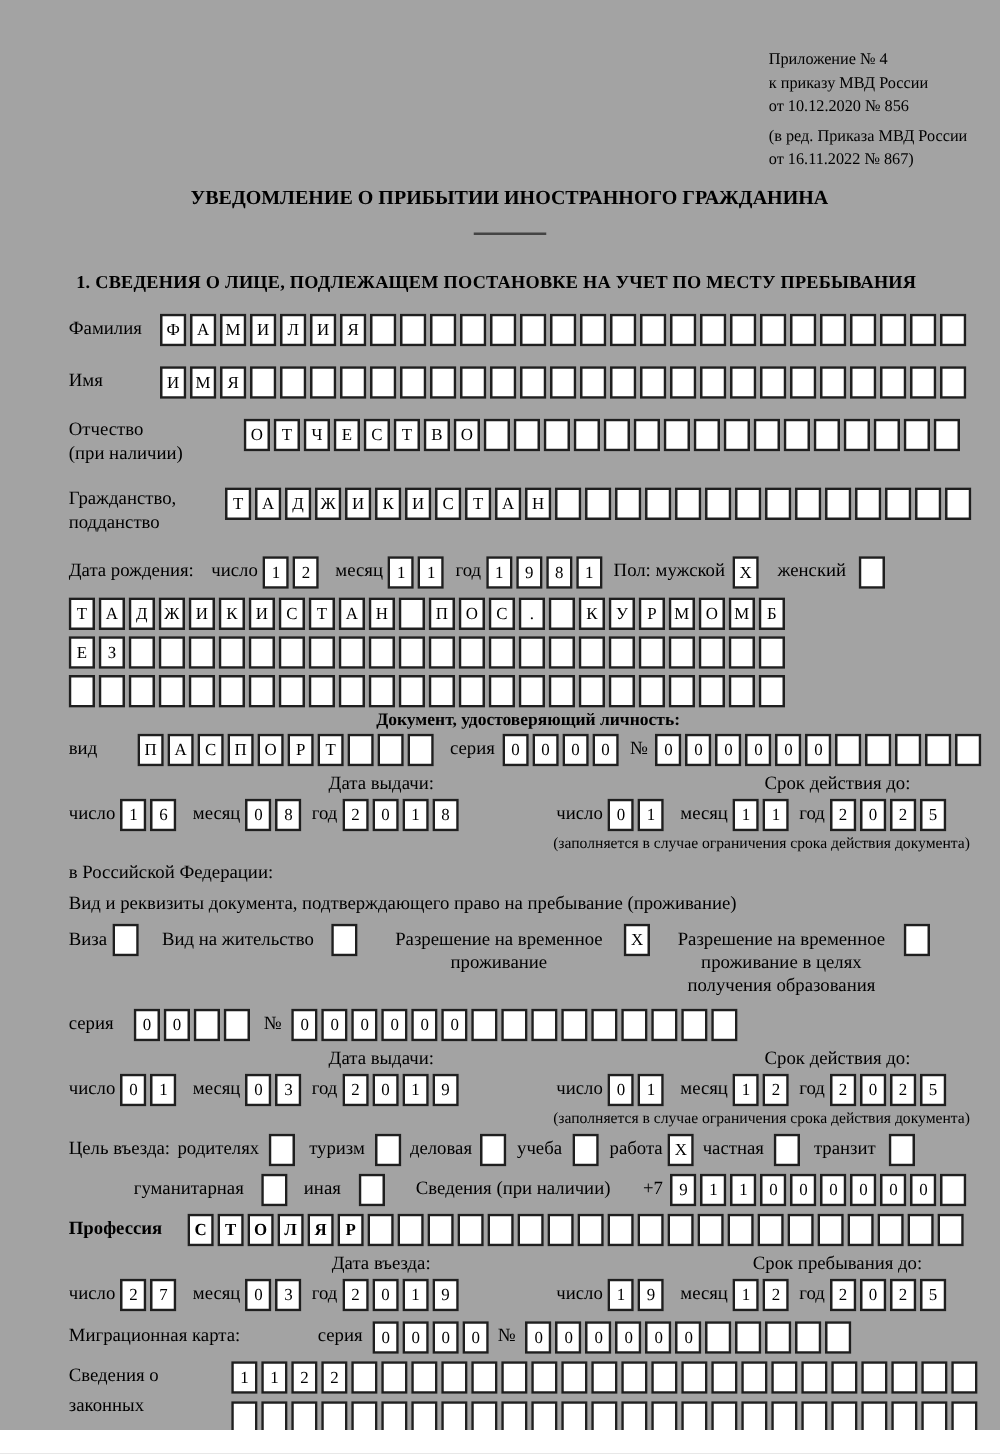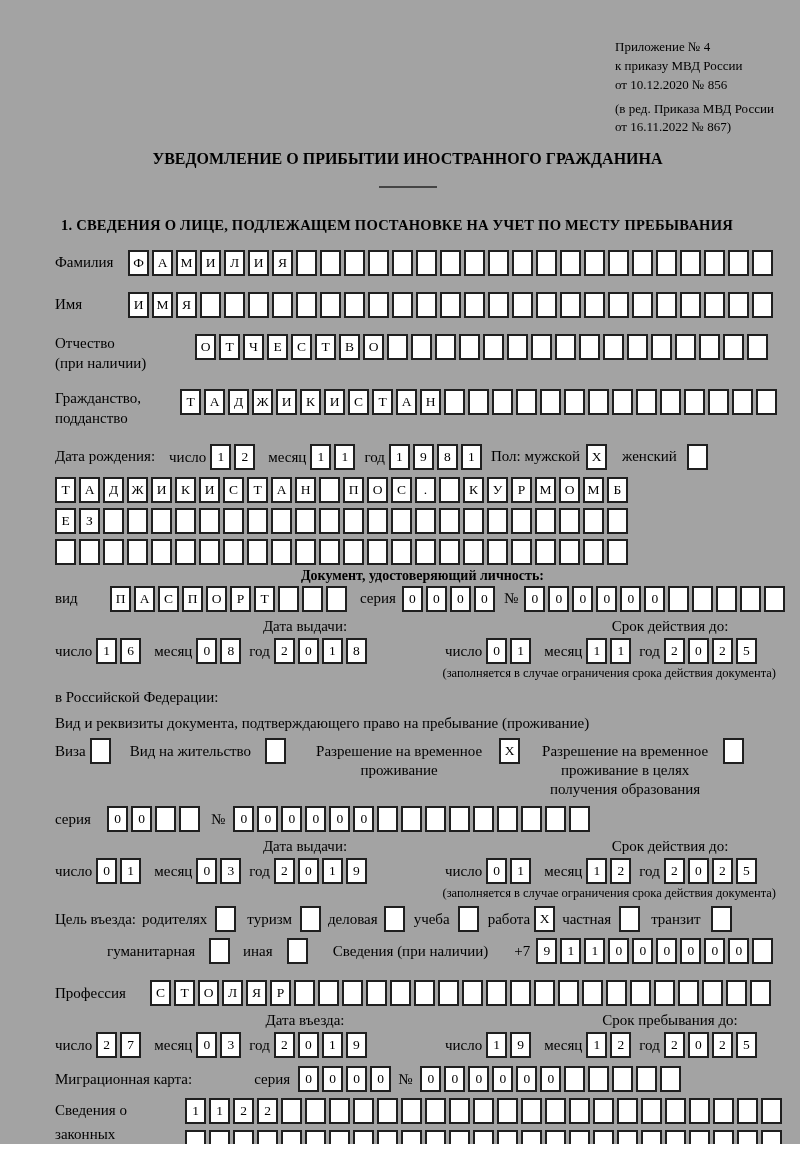--- a/index.html
+++ b/index.html
@@ -555,21 +555,21 @@
         <span class="cell">0</span>
         <span class="cell">0</span>
         <span class="cell">0</span>
         <span class="cell">0</span>
         <span class="cell">0</span>
         <span class="cell">0</span>
         <span class="cell"></span>
       </span>
   </div>
 
-  <div class="frow vcenter" style="margin-top:16px;">
+  <div class="frow vcenter" style="margin-top:6px;font-weight:bold;">
     <span class="flabel" style="width:95px;">Профессия</span>
     <span class="cells">
         <span class="cell">С</span>
         <span class="cell">Т</span>
         <span class="cell">О</span>
         <span class="cell">Л</span>
         <span class="cell">Я</span>
         <span class="cell">Р</span>
         <span class="cell"></span>
         <span class="cell"></span>

